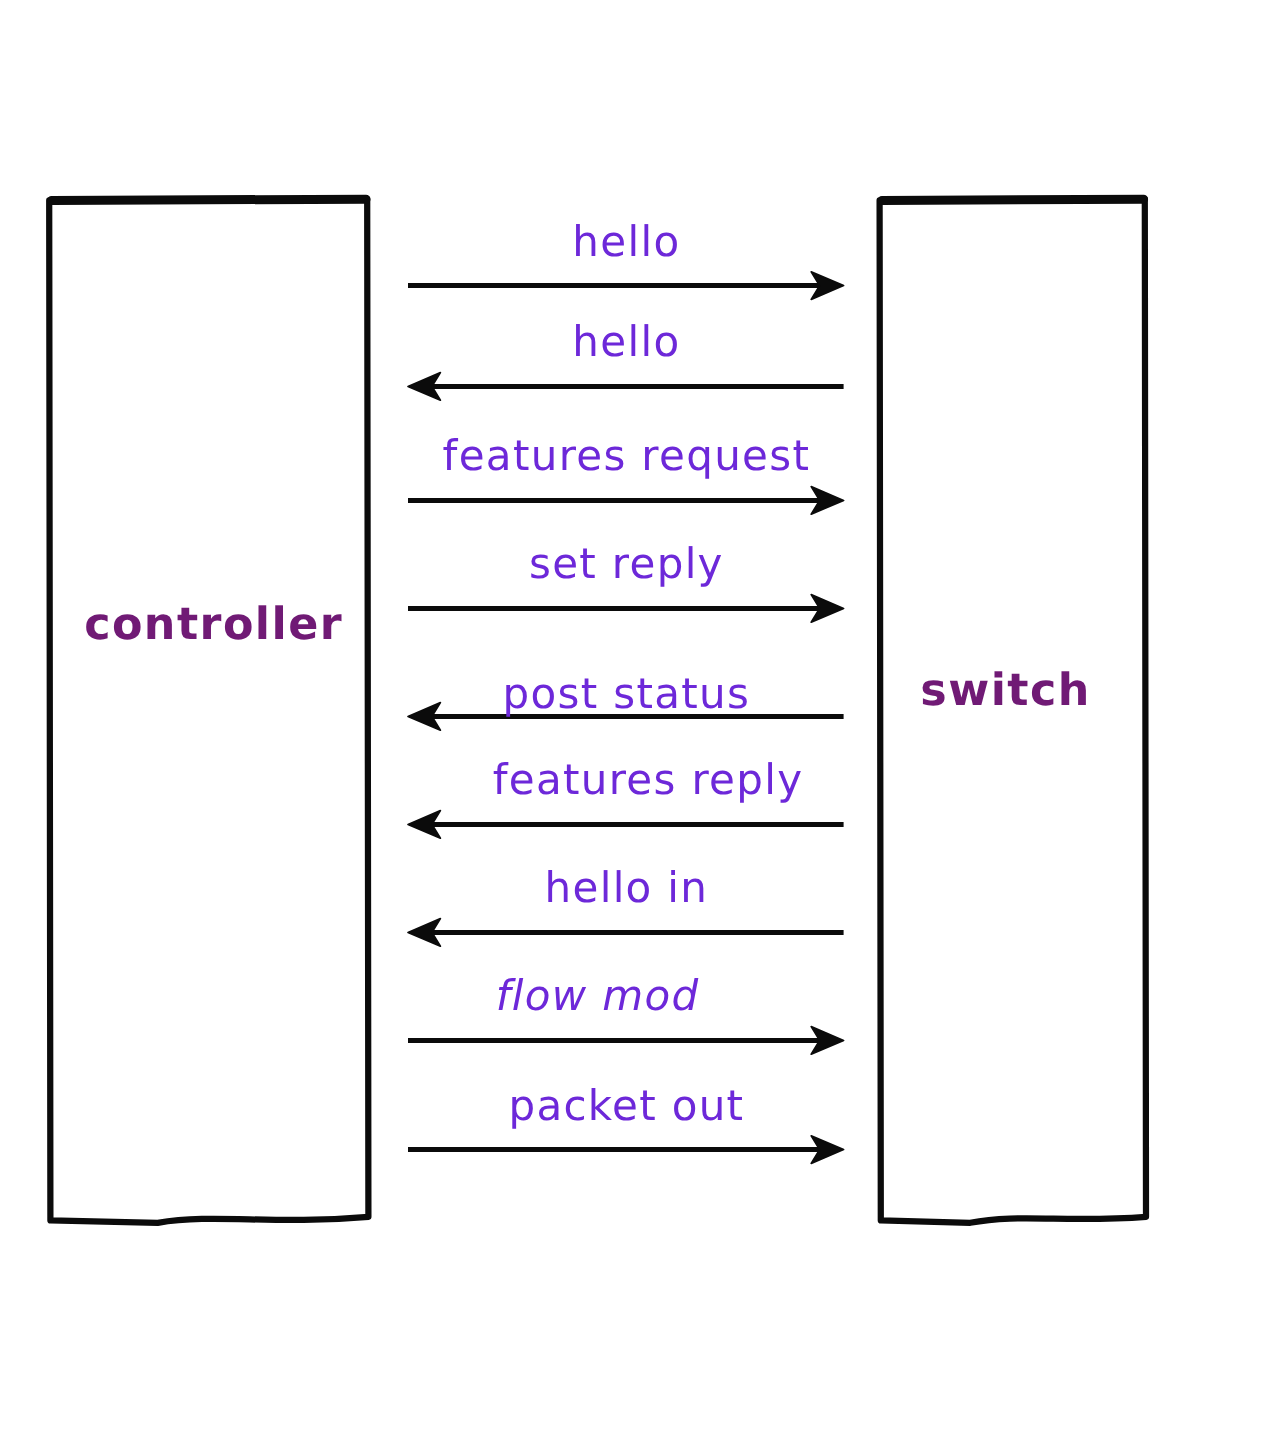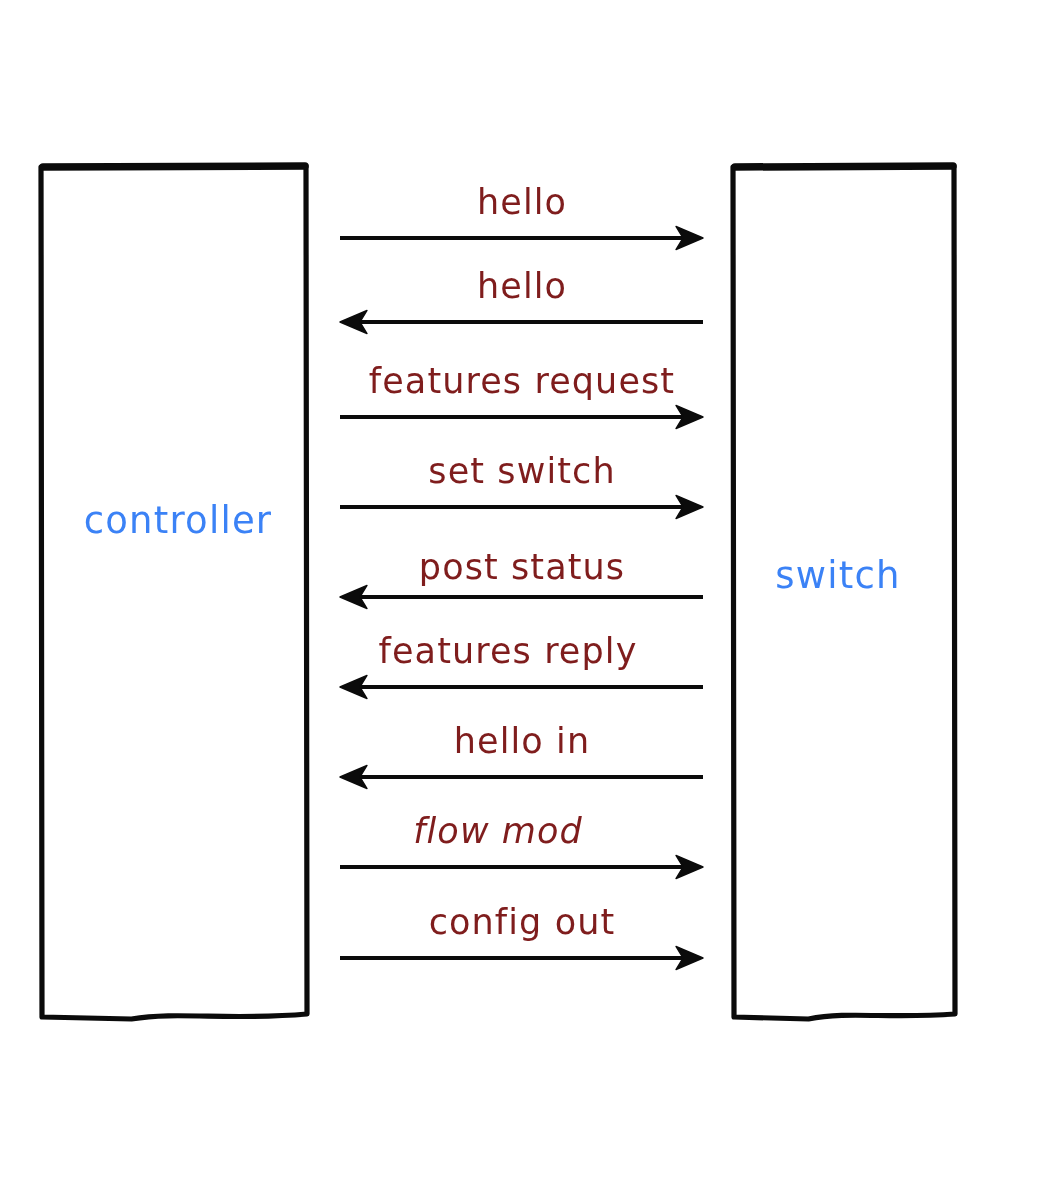--- a/index.html
+++ b/index.html
@@ -18,33 +18,33 @@
   }
   #diagram-svg {
     position: absolute;
     left: 0;
     top: 0;
     width: 1053px;
     height: 1204px;
   }
   .lifeline-label {
     position: absolute;
-    color: #3b82f6;
+    color: #701a75;
     font-family: "DejaVu Sans", sans-serif;
     font-size: 37px;
-    font-weight: 400;
+    font-weight: 700;
     letter-spacing: 1.2px;
     white-space: nowrap;
     text-align: center;
     transform: translate(-50%, -50%);
     -webkit-font-smoothing: antialiased;
   }
   .msg-label {
     position: absolute;
-    color: #7f1d1d;
+    color: #6d28d9;
     font-family: "DejaVu Sans", sans-serif;
     font-size: 35px;
     font-weight: 400;
     letter-spacing: 1.1px;
     white-space: nowrap;
     text-align: center;
     transform: translate(-50%, -100%);
     -webkit-font-smoothing: antialiased;
   }
 </style>
@@ -101,21 +101,21 @@
   </svg>
 
   <div id="participant-labels">
       <div class="lifeline-label" style="left: 178px; top: 520px;">controller</div>
       <div class="lifeline-label" style="left: 838px; top: 575px;">switch</div>
     </div>
   <div id="message-labels">
       <div class="msg-label" style="left: 522px; top: 222px;">hello</div>
       <div class="msg-label" style="left: 522px; top: 306px;">hello</div>
       <div class="msg-label" style="left: 522px; top: 401px; text-align: center;">features request</div>
-      <div class="msg-label" style="left: 522px; top: 491px;">set switch</div>
-      <div class="msg-label" style="left: 522px; top: 587px;">post status</div>
-      <div class="msg-label" style="left: 508px; top: 671px;">features reply</div>
+      <div class="msg-label" style="left: 522px; top: 491px;">set reply</div>
+      <div class="msg-label" style="left: 522px; top: 599px;">post status</div>
+      <div class="msg-label" style="left: 540px; top: 671px;">features reply</div>
       <div class="msg-label" style="left: 522px; top: 761px;">hello in</div>
       <div class="msg-label" style="left: 498px; top: 851px; font-style: italic;">flow mod</div>
-      <div class="msg-label" style="left: 522px; top: 942px;">config out</div>
+      <div class="msg-label" style="left: 522px; top: 942px;">packet out</div>
     </div>
 
 </div>
 
 </body></html>

